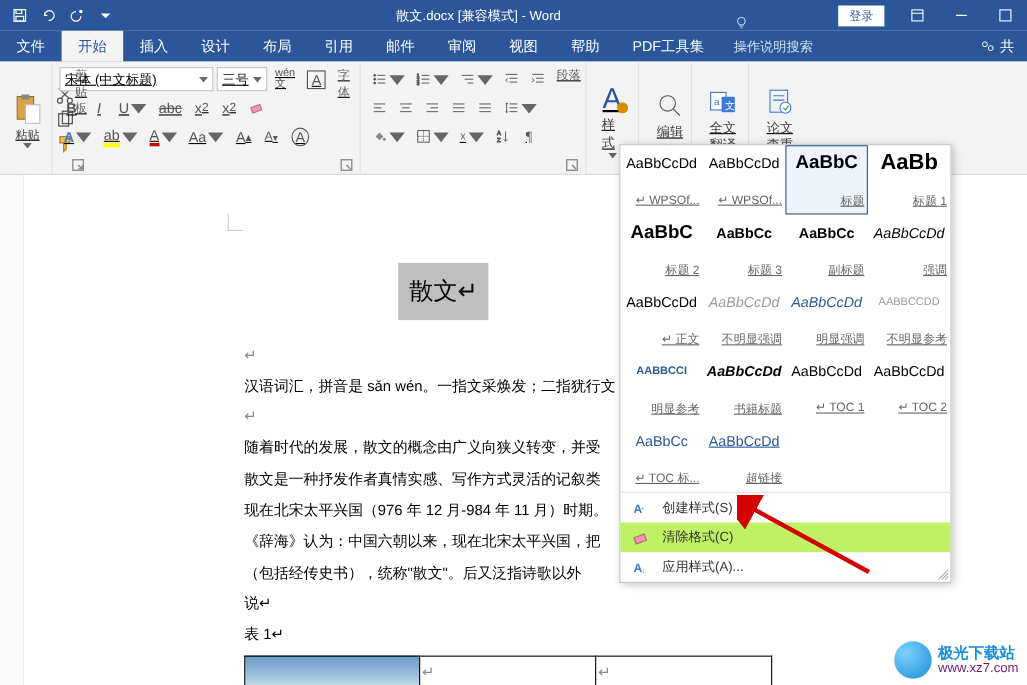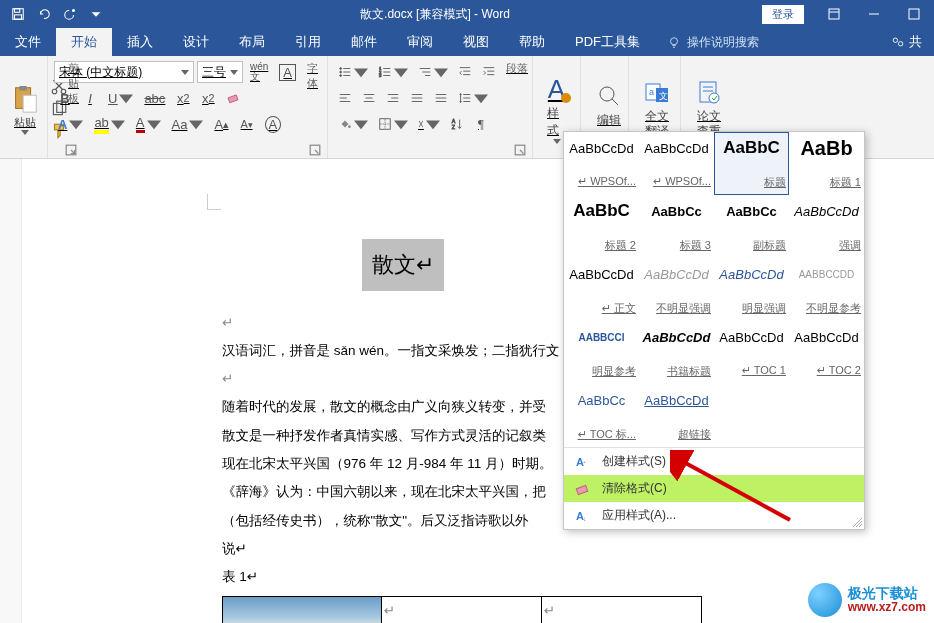--- a/index.html
+++ b/index.html
@@ -14,21 +14,21 @@
 .title-right { display: flex; align-items: center; }
 .login-btn { background: #fff; color: #2b579a; font-size: 11px; padding: 2px 10px; margin-right: 10px; }
 .win-btn { width: 40px; height: 28px; display: flex; align-items: center; justify-content: center; color: #fff; }
 .win-btn svg { width: 12px; height: 12px; }
 
 
 .ribbon-tabs { background: #2b579a; height: 28px; display: flex; align-items: flex-end; color: #fff; font-size: 13px; }
 .tab { padding: 5px 15px; cursor: pointer; }
 .tab.file { padding: 5px 15px; }
 .tab.active { background: #f3f3f3; color: #2b579a; }
-.tell-me { display: flex; align-items: center; gap: 6px; padding: 5px 12px; color: #cfe0f5; font-size: 12px; }
+.tell-me { display: flex; align-items: flex-start; gap: 6px; padding: 5px 12px; color: #cfe0f5; font-size: 12px; flex-direction: column; }
 .share { margin-left: auto; padding: 5px 12px; display: flex; align-items: center; gap: 4px; }
 
 
 .ribbon { background: #f3f3f3; height: 103px; border-bottom: 1px solid #d4d4d4; display: flex; }
 .group { border-right: 1px solid #e1e1e1; display: flex; flex-direction: row; padding: 3px 4px 0; text-decoration: underline; }
 .group-content { flex: 1; display: flex; }
 .group-label { text-align: center; font-size: 11px; color: #666; padding: 2px 0; position: relative; }
 .group-label .launcher { position: absolute; right: 2px; bottom: 2px; width: 12px; height: 12px; }
 
 
@@ -88,21 +88,21 @@
 .panel-resizer { position: absolute; bottom: 2px; right: 2px; width: 10px; height: 10px; }
 
 
 .arrow-annot { position: absolute; z-index: 200; pointer-events: none; }
 
 
 .watermark { position: absolute; bottom: 6px; right: 8px; z-index: 300; display: flex; align-items: center; gap: 6px; }
 .wm-ico { width: 34px; height: 34px; border-radius: 50%; background: radial-gradient(circle at 30% 30%, #7ed0ff, #1a8fd6); position: relative; }
 .wm-text { display: flex; flex-direction: column; line-height: 1.1; }
 .wm-text .cn { color: #1a8fd6; font-size: 14px; font-weight: bold; }
-.wm-text .url { color: #b91c1c; font-size: 12px; font-weight: bold; }
+.wm-text .url { color: #701a75; font-size: 12px; font-weight: normal; }
 </style>
 </head>
 <body>
 
 <div class="title-bar">
   <div class="qat">
     <div class="qat-btn">
         <svg viewBox="0 0 16 16" fill="none" stroke="currentColor" stroke-width="1.2">
           <rect x="2" y="2" width="12" height="12"></rect>
           <rect x="4" y="2" width="6" height="4"></rect>

